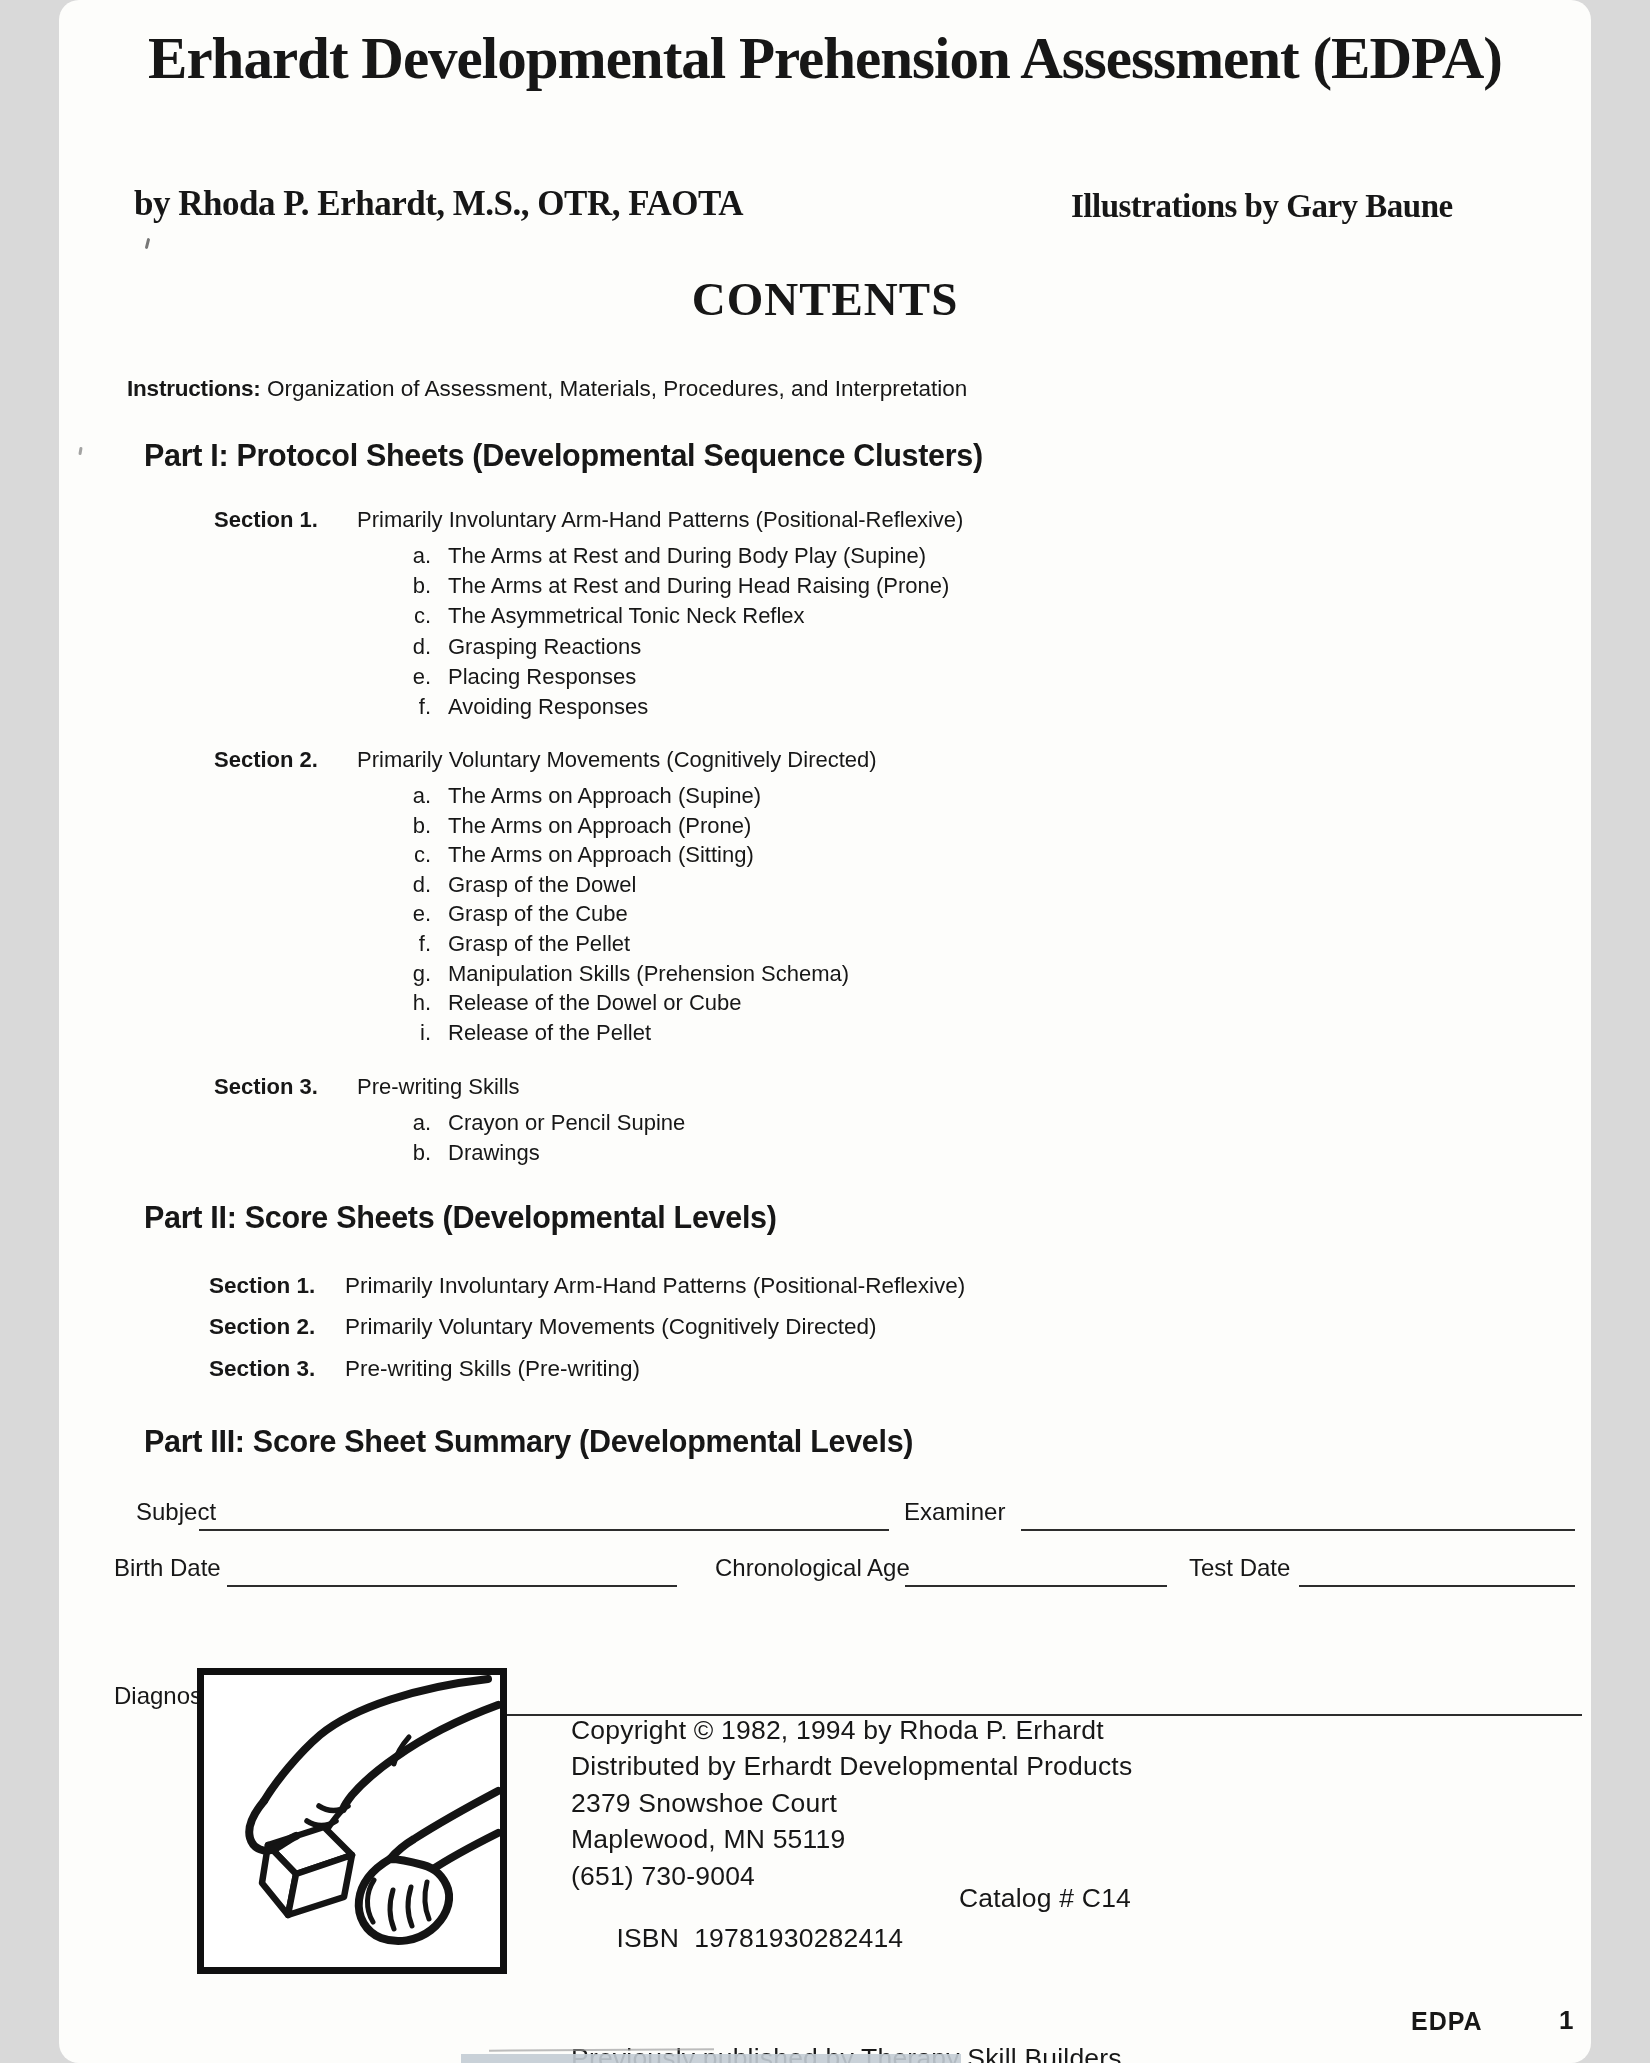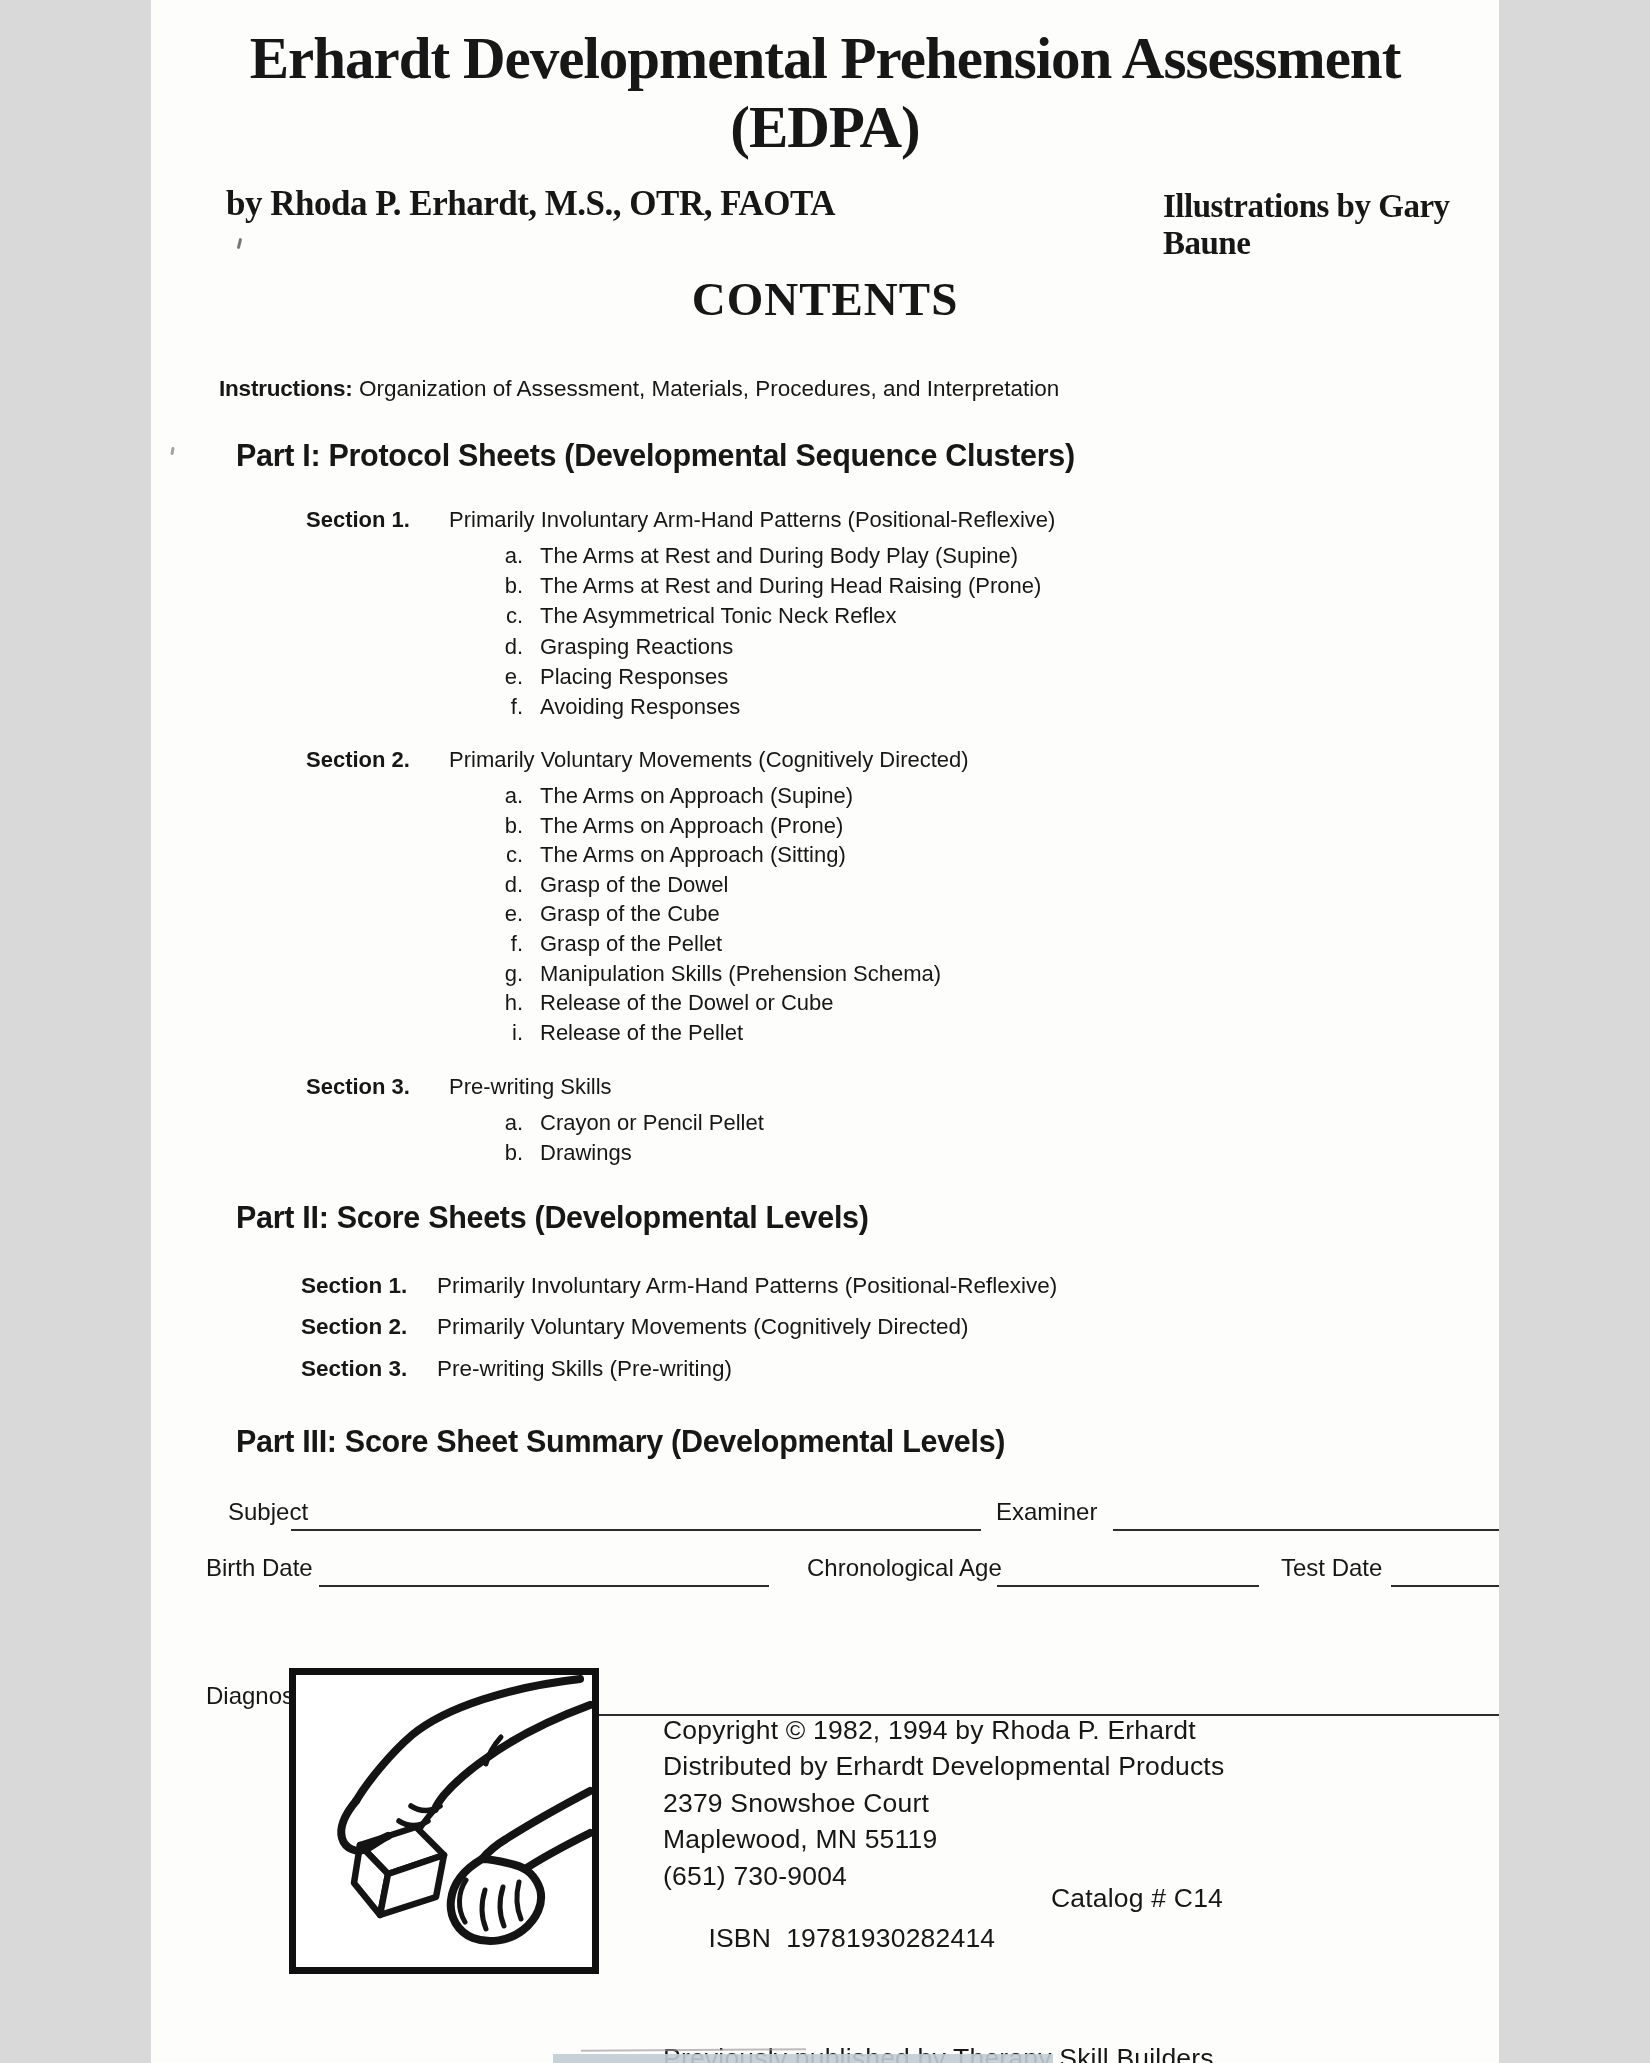--- a/index.html
+++ b/index.html
@@ -1,19 +1,19 @@
 <!DOCTYPE html>
 <html><head>
 <meta charset="utf-8">
 <style>
   html,body{margin:0;padding:0;background:#d9d9d9;}
   .page{
-    position:relative;width:1348px;height:2063px;margin:0 auto;
+    position:relative;width:1532px;height:2063px;margin:0 auto;
     background:#fdfdfb;overflow:hidden;
-    font-family:"Liberation Sans",sans-serif;color:#171717;
+    font-family:"Liberation Sans",sans-serif;color:#171717;border-radius:20px;
   }
   .abs{position:absolute;}
   .serif{font-family:"Liberation Serif",serif;}
 
   .title{top:24px;left:0;width:100%;text-align:center;font-weight:bold;font-size:59px;letter-spacing:-1px;}
   .revised{top:97px;left:0;width:100%;text-align:center;font-weight:bold;font-size:31px;}
   .author{left:75px;top:184px;font-weight:bold;font-size:35px;letter-spacing:-0.5px;}
   .illustrator{left:1012px;top:188px;font-weight:bold;font-size:33px;letter-spacing:-0.5px;}
   .contents-h{top:272px;left:0;width:100%;text-align:center;font-weight:bold;font-size:47px;letter-spacing:1px;}
 
@@ -155,21 +155,21 @@
   </div>
 
   <div class="abs sec" id="sec3">
     <div class="sec-head">
       <span class="sec-label">Section 3.</span>
       <span>Pre-writing Skills</span>
     </div>
     <div class="items">
       <div class="item">
           <span class="letter">a.</span>
-          <span>Crayon or Pencil Pellet</span>
+          <span>Crayon or Pencil Supine</span>
         </div>
       <div class="item">
           <span class="letter">b.</span>
           <span>Drawings</span>
         </div>
     </div>
   </div>
 
   <div class="abs part-h" id="part2-h">Part II: Score Sheets (Developmental Levels)</div>
   <div class="abs" id="p2rows">

